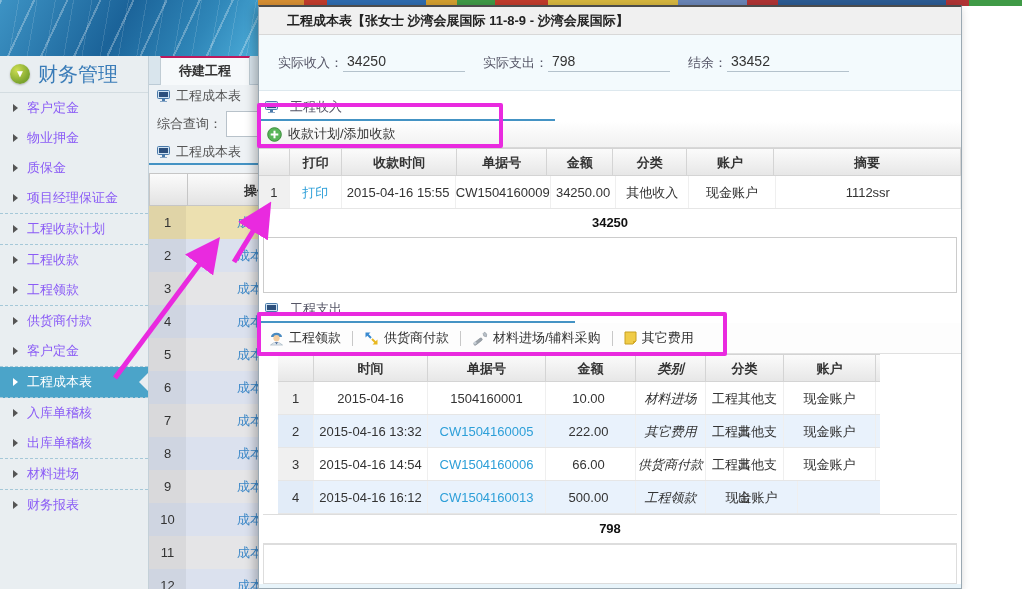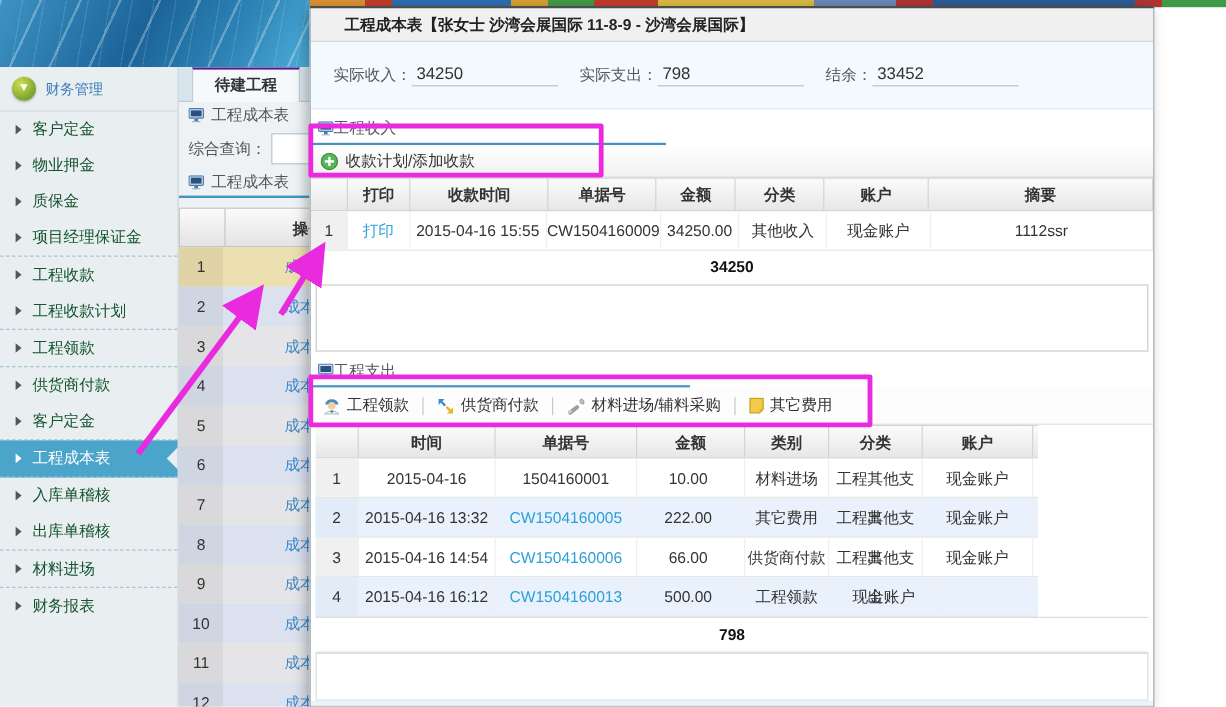--- a/index.html
+++ b/index.html
@@ -18,36 +18,36 @@
   .top-strip{position:absolute;left:258px;top:0;width:764px;height:6px;
     background:linear-gradient(90deg,#d89034 0 6%,#c23c2c 6% 9%,#2e6cb0 9% 22%,#d4a030 22% 26%,#3f9a46 26% 31%,#c23c2c 31% 38%,#d8b840 38% 55%,#6a86b8 55% 64%,#b03434 64% 68%,#2c5c94 68% 90%,#b03434 90% 93%,#3f9a46 93% 100%);}
 
   
   .sidebar{position:absolute;left:0;top:56px;width:148px;height:533px;
     background:#e9eef1;border-right:1px solid #c4d0d8;}
   .sb-header{height:36px;display:flex;align-items:center;border-bottom:1px solid #d3dce1;}
   .sb-ico{width:20px;height:20px;border-radius:50%;margin:0 8px 0 10px;flex:0 0 auto;
     background:radial-gradient(circle at 35% 30%,#cede52,#7aa32e 70%);
     color:#fff;font-size:10px;line-height:20px;text-align:center;box-shadow:0 1px 2px rgba(0,0,0,.25);}
-  .sb-title{color:#3a7cb8;font-size:12px;}
-  .sb-item{height:30px;line-height:30px;padding-left:27px;position:relative;color:#14532d;font-size:13px;}
+  .sb-title{color:#3a7cb8;font-size:20px;}
+  .sb-item{height:30px;line-height:30px;padding-left:27px;position:relative;color:#8b5cf6;font-size:13px;}
   .sb-item .tri{position:absolute;left:13px;top:11px;width:0;height:0;
     border-left:5px solid #555;border-top:4px solid transparent;border-bottom:4px solid transparent;}
   .sb-item.sep{border-bottom:1px dashed #a5c8d8;}
   .sb-item.selected{background:#4ba4c9;color:#fff;}
   .sb-item.selected .tri{border-left-color:#fff;}
   .sb-item.selected::after{content:"";position:absolute;right:0;top:50%;transform:translateY(-50%);
     border-right:9px solid #e9eef1;border-top:9px solid transparent;border-bottom:9px solid transparent;}
 
   
   .bg-panel{position:absolute;left:149px;top:56px;width:109px;height:533px;overflow:hidden;background:#eef2f5;}
   .bg-inner{position:absolute;left:0;top:0;width:290px;}
   .tab-row{height:28px;background:#d9e5ed;border-bottom:1px solid #bccbd6;position:relative;}
   .tab{position:absolute;left:11px;top:0;width:88px;height:27px;background:#f6f9fb;
-    border-top:2px solid #4c1d95;border-left:1px solid #c0ccd4;border-right:1px solid #c0ccd4;
+    border-top:2px solid #be185d;border-left:1px solid #c0ccd4;border-right:1px solid #c0ccd4;
     text-align:center;line-height:25px;font-weight:bold;color:#333;}
   .panel-line{display:flex;align-items:center;height:22px;padding-left:8px;color:#555;gap:6px;}
   .query-row{height:34px;display:flex;align-items:center;padding-left:8px;color:#555;}
   .query-input{width:62px;height:22px;border:1px solid #b8c2ca;background:#fff;margin-left:4px;}
   .panel-rule{height:2px;background:#4493c4;width:270px;}
   .bg-table{margin-top:8px;width:178px;}
   .bg-th{display:flex;height:33px;line-height:33px;background:linear-gradient(#fbfbfb,#e3e3e3);
     border:1px solid #c6c6c6;font-weight:bold;box-sizing:border-box;}
   .bg-th .no{width:37px;border-right:1px solid #c6c6c6;}
   .bg-th .op{flex:1;text-align:center;}
@@ -63,45 +63,45 @@
   .modal{position:absolute;left:258px;top:5px;width:704px;height:584px;background:#fff;
     border:1px solid #9aa8b2;border-top:2px solid #4c4c4c;box-sizing:border-box;
     box-shadow:-3px 3px 10px rgba(0,0,0,.28);overflow:hidden;z-index:10;}
   .m-title{height:27px;line-height:27px;background:#f0f0f0;border-bottom:1px solid #d8d8d8;
     padding-left:28px;font-weight:bold;color:#222;}
   .m-summary{height:56px;background:#f3fafd;border-bottom:1px solid #dde8ee;
     display:flex;align-items:center;padding-left:19px;box-sizing:border-box;}
   .m-summary .lab{color:#556;}
   .m-summary .val{display:inline-block;width:118px;border-bottom:1px solid #b4c2cc;
     color:#333;font-size:14px;padding:0 0 2px 4px;margin-right:18px;}
-  .section-hd{display:flex;align-items:center;height:20px;margin:6px 0 0 6px;color:#556;gap:0;}
+  .section-hd{display:flex;align-items:center;height:20px;margin:6px 0 0 6px;color:#556;gap:12px;}
   .section-rule{height:2px;background:#4493c4;margin-top:2px;}
   .rule1{width:296px;} .rule2{width:316px;}
   .inc-toolbar{height:26px;display:flex;align-items:center;padding-left:8px;gap:6px;
     background:linear-gradient(#ffffff,#f1f1f1);border-bottom:1px solid #d8d8d8;color:#333;}
   
   .tbl{width:100%;}
   .trow{display:flex;box-sizing:border-box;}
   .thead{height:28px;line-height:28px;background:linear-gradient(#fbfbfb,#e7e7e7);
     border-top:1px solid #d4d4d4;border-bottom:1px solid #d4d4d4;font-weight:bold;}
   .thead>div{border-right:1px solid #d4d4d4;text-align:center;box-sizing:border-box;}
   .tbody{height:33px;line-height:33px;border-bottom:1px solid #e6e6e6;}
   .tbody>div{text-align:center;box-sizing:border-box;border-right:1px solid #efefef;}
   .numcell{background:#f0f0f0;}
   .alt{background:#e9f2fc;}
   .alt .numcell{background:#e2ecf8;}
   a.lnk{color:#2d9fd8;text-decoration:none;}
   
   .i0{width:33px;} .i1{width:55px;} .i2{width:122px;} .i3{width:95px;} .i4{width:70px;}
   .i5{width:78px;} .i6{width:92px;} .i7{width:198px;} .i8{flex:1;border-right:none !important;}
   
-  .e0{width:36px;} .e1{width:114px;} .e2{width:118px;} .e3{width:90px;} .e4{width:70px;}
+  .e0{width:36px;} .e1{width:114px;} .e2{width:118px;} .e3{width:90px;} .e4{width:70px;font-style:italic;}
   .e5{width:78px;} .e6{width:92px;}
   .e3.amt{text-align:center;padding-right:4px;}
-  .exp-wrap{width:602px;margin-left:4px;}
+  .exp-wrap{width:602px;margin-left:19px;}
   .total-row{height:28px;line-height:28px;text-align:center;font-weight:bold;color:#111;}
   .box1{height:56px;border:1px solid #ccc;margin:0 4px;box-sizing:border-box;}
   .box2{height:40px;border:1px solid #ddd;border-top:1px solid #ddd;margin:0 4px;box-sizing:border-box;}
   .exp-total{border-top:1px solid #ddd;border-bottom:1px solid #ddd;margin:0 4px;}
   .m-bottom{height:12px;background:#e8f4fa;margin-top:0;}
   .exp-toolbar{height:30px;display:flex;align-items:center;padding-left:10px;color:#333;
     border-bottom:1px solid #e0e0e0;background:#fdfdfd;}
   .exp-btn{display:flex;align-items:center;gap:5px;cursor:pointer;}
   .vdiv{width:1px;height:15px;background:#c8c8c8;margin:0 11px;}
   .icon{display:inline-flex;flex:0 0 auto;}
@@ -120,22 +120,22 @@
 
 <div class="sidebar">
   <div class="sb-header">
     <span class="sb-ico">▼</span>
     <span class="sb-title">财务管理</span>
   </div>
   <div class="sb-item"><span class="tri"></span><span>客户定金</span></div>
   <div class="sb-item"><span class="tri"></span><span>物业押金</span></div>
   <div class="sb-item"><span class="tri"></span><span>质保金</span></div>
   <div class="sb-item sep"><span class="tri"></span><span>项目经理保证金</span></div>
+  <div class="sb-item sep"><span class="tri"></span><span>工程收款计划</span></div>
   <div class="sb-item"><span class="tri"></span><span>工程收款</span></div>
-  <div class="sb-item sep"><span class="tri"></span><span>工程收款计划</span></div>
   <div class="sb-item sep"><span class="tri"></span><span>工程领款</span></div>
   <div class="sb-item"><span class="tri"></span><span>供货商付款</span></div>
   <div class="sb-item sep"><span class="tri"></span><span>客户定金</span></div>
   <div class="sb-item selected sep"><span class="tri"></span><span>工程成本表</span></div>
   <div class="sb-item"><span class="tri"></span><span>入库单稽核</span></div>
   <div class="sb-item sep"><span class="tri"></span><span>出库单稽核</span></div>
   <div class="sb-item sep"><span class="tri"></span><span>材料进场</span></div>
   <div class="sb-item"><span class="tri"></span><span>财务报表</span></div>
 </div>
 

